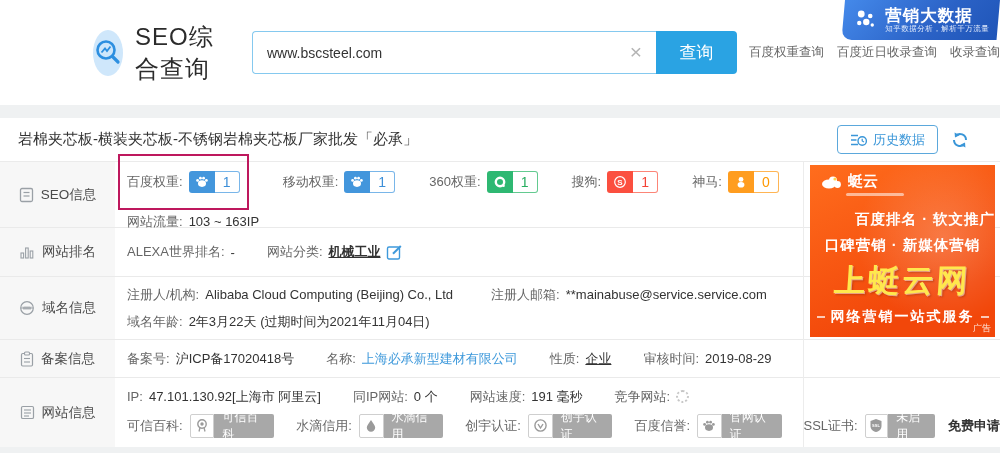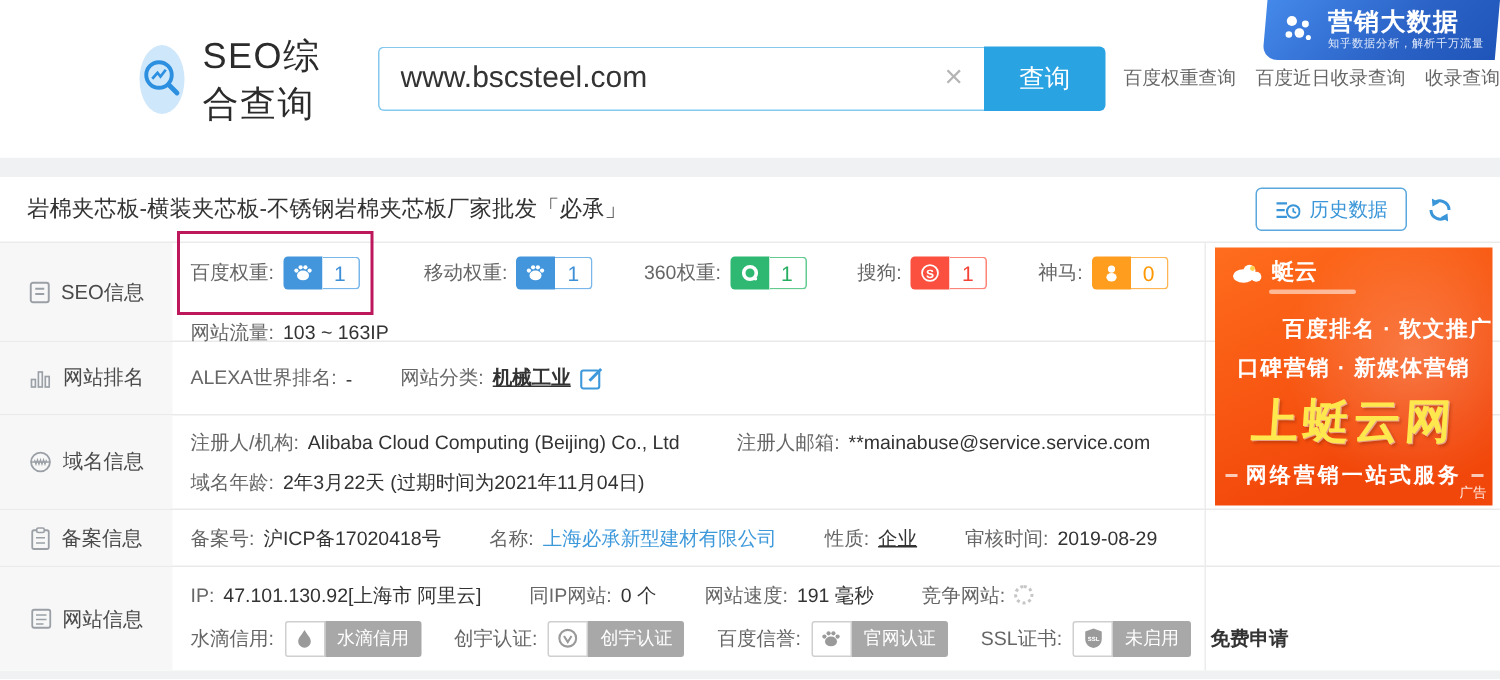--- a/index.html
+++ b/index.html
@@ -5,21 +5,21 @@
   * { margin:0; padding:0; box-sizing:border-box; }
   body { font-family:"Liberation Sans","DejaVu Sans",sans-serif; background:#fff; }
   .page { position:relative; width:1000px; height:453px; overflow:hidden; background:#fff; }
 
   
   .header { height:105px; display:flex; align-items:center; padding-left:93px; position:relative; background:#fff; }
   .logo-wrap { display:flex; align-items:center; cursor:pointer; }
   .logo-circle { width:46px; height:46px; border-radius:50%; background:#cfe7fb; display:flex; align-items:center; justify-content:center; }
   .logo-title { font-size:24px; color:#2b2b2b; margin-left:12px; letter-spacing:1px; }
   .search-box { display:flex; margin-left:22px; position:relative; }
-  .search-input { width:404px; height:43px; border:1px solid #85c9ef; border-right:none; border-radius:4px 0 0 4px; padding:0 38px 0 14px; font-size:20px; color:#333; outline:none; font-family:"Liberation Sans",sans-serif; }
+  .search-input { width:404px; height:43px; border:1px solid #85c9ef; border-right:none; border-radius:4px 0 0 4px; padding:0 38px 0 14px; font-size:14px; color:#333; outline:none; font-family:"Liberation Sans",sans-serif; }
   .clear-x { position:absolute; right:95px; top:10px; font-size:21px; color:#b4b4b4; cursor:pointer; line-height:22px; }
   .query-btn { width:81px; height:43px; background:#2aa3e3; color:#fff; font-size:17px; border:none; border-radius:0 4px 4px 0; cursor:pointer; font-family:"Liberation Sans",sans-serif; }
   .header-links { display:flex; gap:13px; margin-left:12px; white-space:nowrap; }
   .header-links span { font-size:12.5px; color:#666; cursor:pointer; }
 
   
   .ribbon { position:absolute; top:0; right:0; width:155px; height:40px; background:linear-gradient(130deg,#4489ea 0%,#2b62c6 60%,#1f55b8 100%); border-bottom-left-radius:10px; transform:skewX(-5deg); transform-origin:top right; display:flex; align-items:center; padding-left:10px; cursor:pointer; z-index:5; }
   .ribbon-inner { transform:skewX(5deg); display:flex; align-items:center; gap:6px; }
   .ribbon-txt .t1 { color:#fff; font-size:16.5px; font-weight:bold; letter-spacing:1px; line-height:18px; }
   .ribbon-txt .t2 { color:#dfe9fb; font-size:7.5px; letter-spacing:.5px; }
@@ -356,20 +356,34 @@
             <span class="lbl">网站速度:</span>
             <span class="val">191 毫秒</span>
           </span>
           <span class="line">
             <span class="lbl">竞争网站:</span>
             <span class="spinner"></span>
           </span>
         </div>
         <div class="line" style="gap:22px">
           <span class="cert-item">
+            <span class="lbl">可信百科:</span>
+            <span class="cert-badge">
+              <span class="cert-icon">
+                <svg width="14" height="15" viewBox="0 0 14 15">
+                    <circle cx="7" cy="6" r="4.2" fill="none" stroke="#9a9a9a" stroke-width="1.4"></circle>
+                    <circle cx="7" cy="6" r="1.7" fill="#9a9a9a"></circle>
+                    <line x1="5" y1="9.5" x2="4" y2="13.5" stroke="#9a9a9a" stroke-width="1.3"></line>
+                    <line x1="9" y1="9.5" x2="10" y2="13.5" stroke="#9a9a9a" stroke-width="1.3"></line>
+                  </svg>
+              </span>
+              <span class="cert-label">可信百科</span>
+            </span>
+          </span>
+          <span class="cert-item">
             <span class="lbl">水滴信用:</span>
             <span class="cert-badge">
               <span class="cert-icon">
                 <svg width="12" height="14" viewBox="0 0 12 14">
                     <path d="M6 1 C4 4.4 1.8 6.2 1.8 8.6 a4.2 4.2 0 0 0 8.4 0 C10.2 6.2 8 4.4 6 1 Z" fill="#9a9a9a"></path>
                   </svg>
               </span>
               <span class="cert-label">水滴信用</span>
             </span>
           </span>

